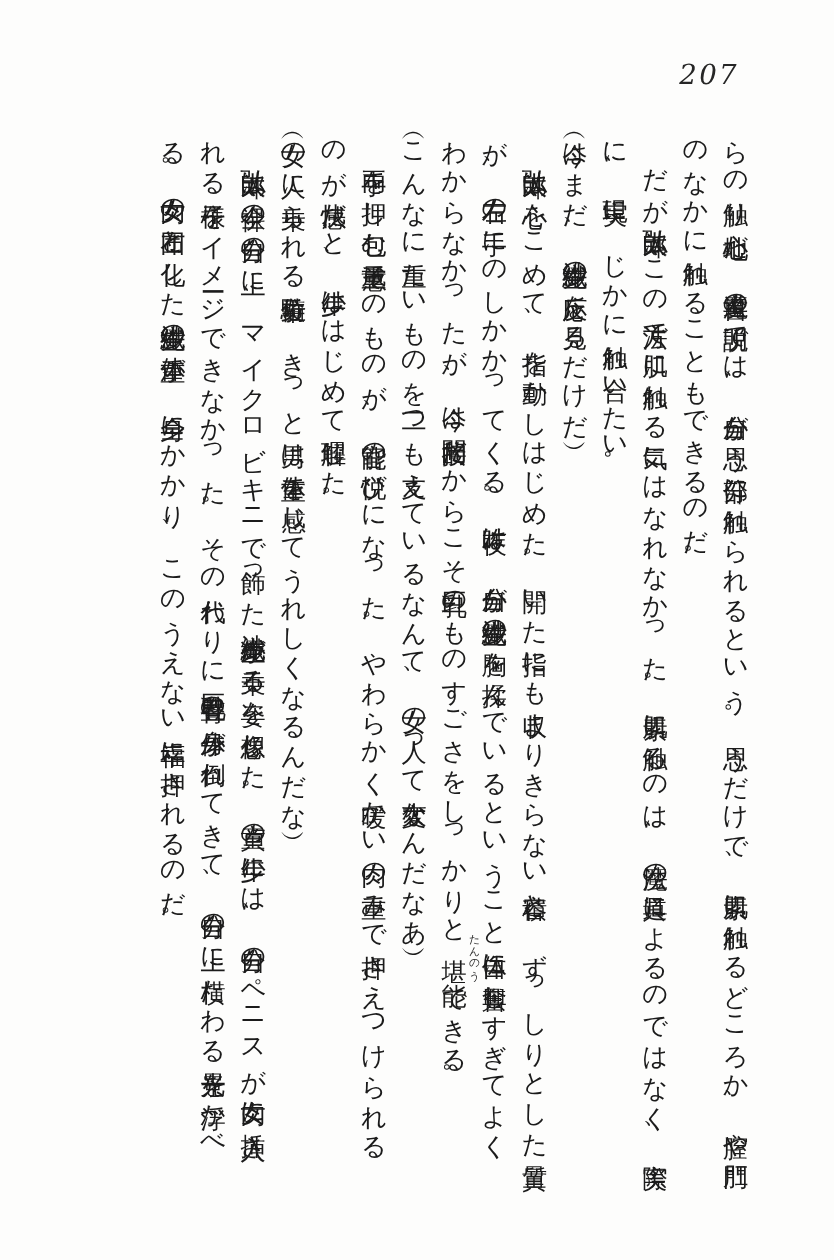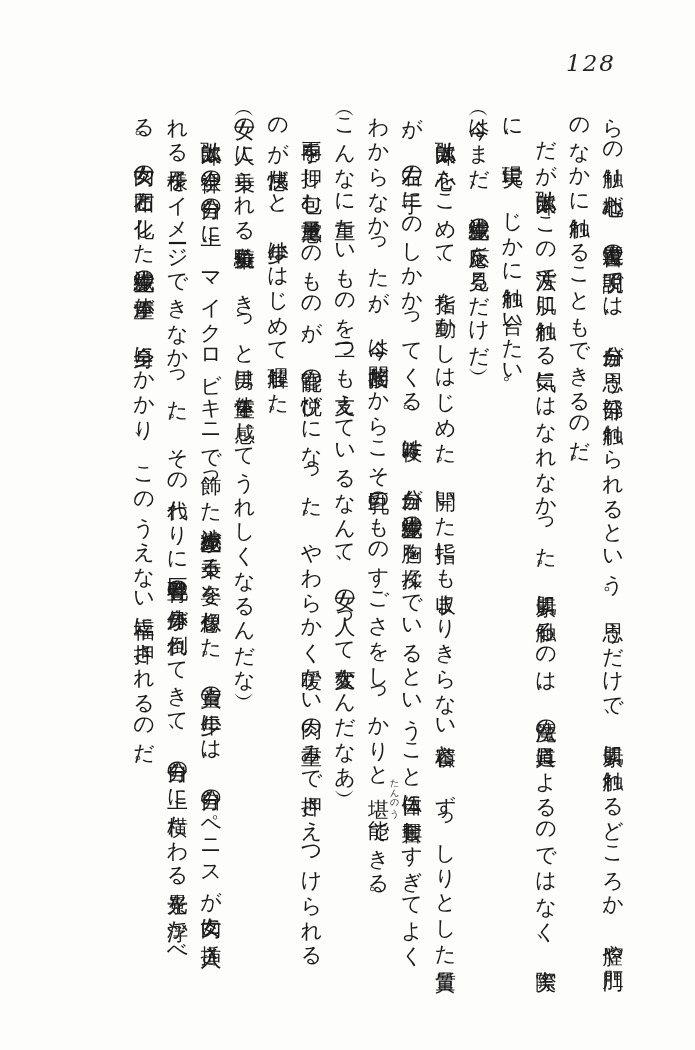--- a/index.html
+++ b/index.html
@@ -49,21 +49,21 @@
   ruby rt {
     font-size: 9px;
     letter-spacing: 0;
     color: #2a2a2a;
   }
 </style>
 </head>
 <body>
 
 <div class="page">
-  <div class="page-number">128</div>
+  <div class="page-number">207</div>
   <div class="text-block">
       <p class="">らの触り心地だ。魔道書の説明では、自分が思う部分に触れられるという。思うだけで、素肌に触れるどころか、膣や肛門のなかに触れることもできるのだ。</p>
       <p class="indent">だが弘太郎はこの方法で肌に触れる気にはなれなかった。素肌に触るのは、魔法の道具によるのではなく、実際に、現実に、じかに触れ合いたい。</p>
       <p class="">（今はまだ、沙織先生の反応を見るだけだ）</p>
       <p class="indent">弘太郎は心をこめて、指を動かしはじめた。開いた指にも収まりきらない容積と、ずっしりとした質量が、左右の手にのしかかってくる。昨夜は、自分が沙織先生の胸を揉んでいるということ自体に興奮しすぎてよくわからなかったが、今は間接的だからこそ巨乳のものすごさをしっかりと<ruby>堪能<rt>たんのう</rt></ruby>できる。</p>
       <p class="">（こんなに重たいものを二つも支えているなんて、女の人って大変なんだなあ）</p>
       <p class="indent">両手を押し包む重量感そのものが、官能の悦びになった。やわらかく暖かい肉の重みで押さえつけられるのが快感だと、少年ははじめて理解した。</p>
       <p class="">（女の人に乗られる騎乗位も、きっと男は体重を感じてうれしくなるんだな）</p>
       <p class="indent">弘太郎は全裸の自分の上に、マイクロビキニで飾った沙織先生が乗る姿を想像した。童貞の少年には、自分のペニスが女肉に挿入される様子をイメージできなかった。その代わりに巨乳豊臀の身体が倒れてきて、自分の上に横たわる光景を浮かべる。女肉の布団と化した沙織先生の体重が、全身にかかり、このうえない幸福に押されるのだ。</p>
     </div>

